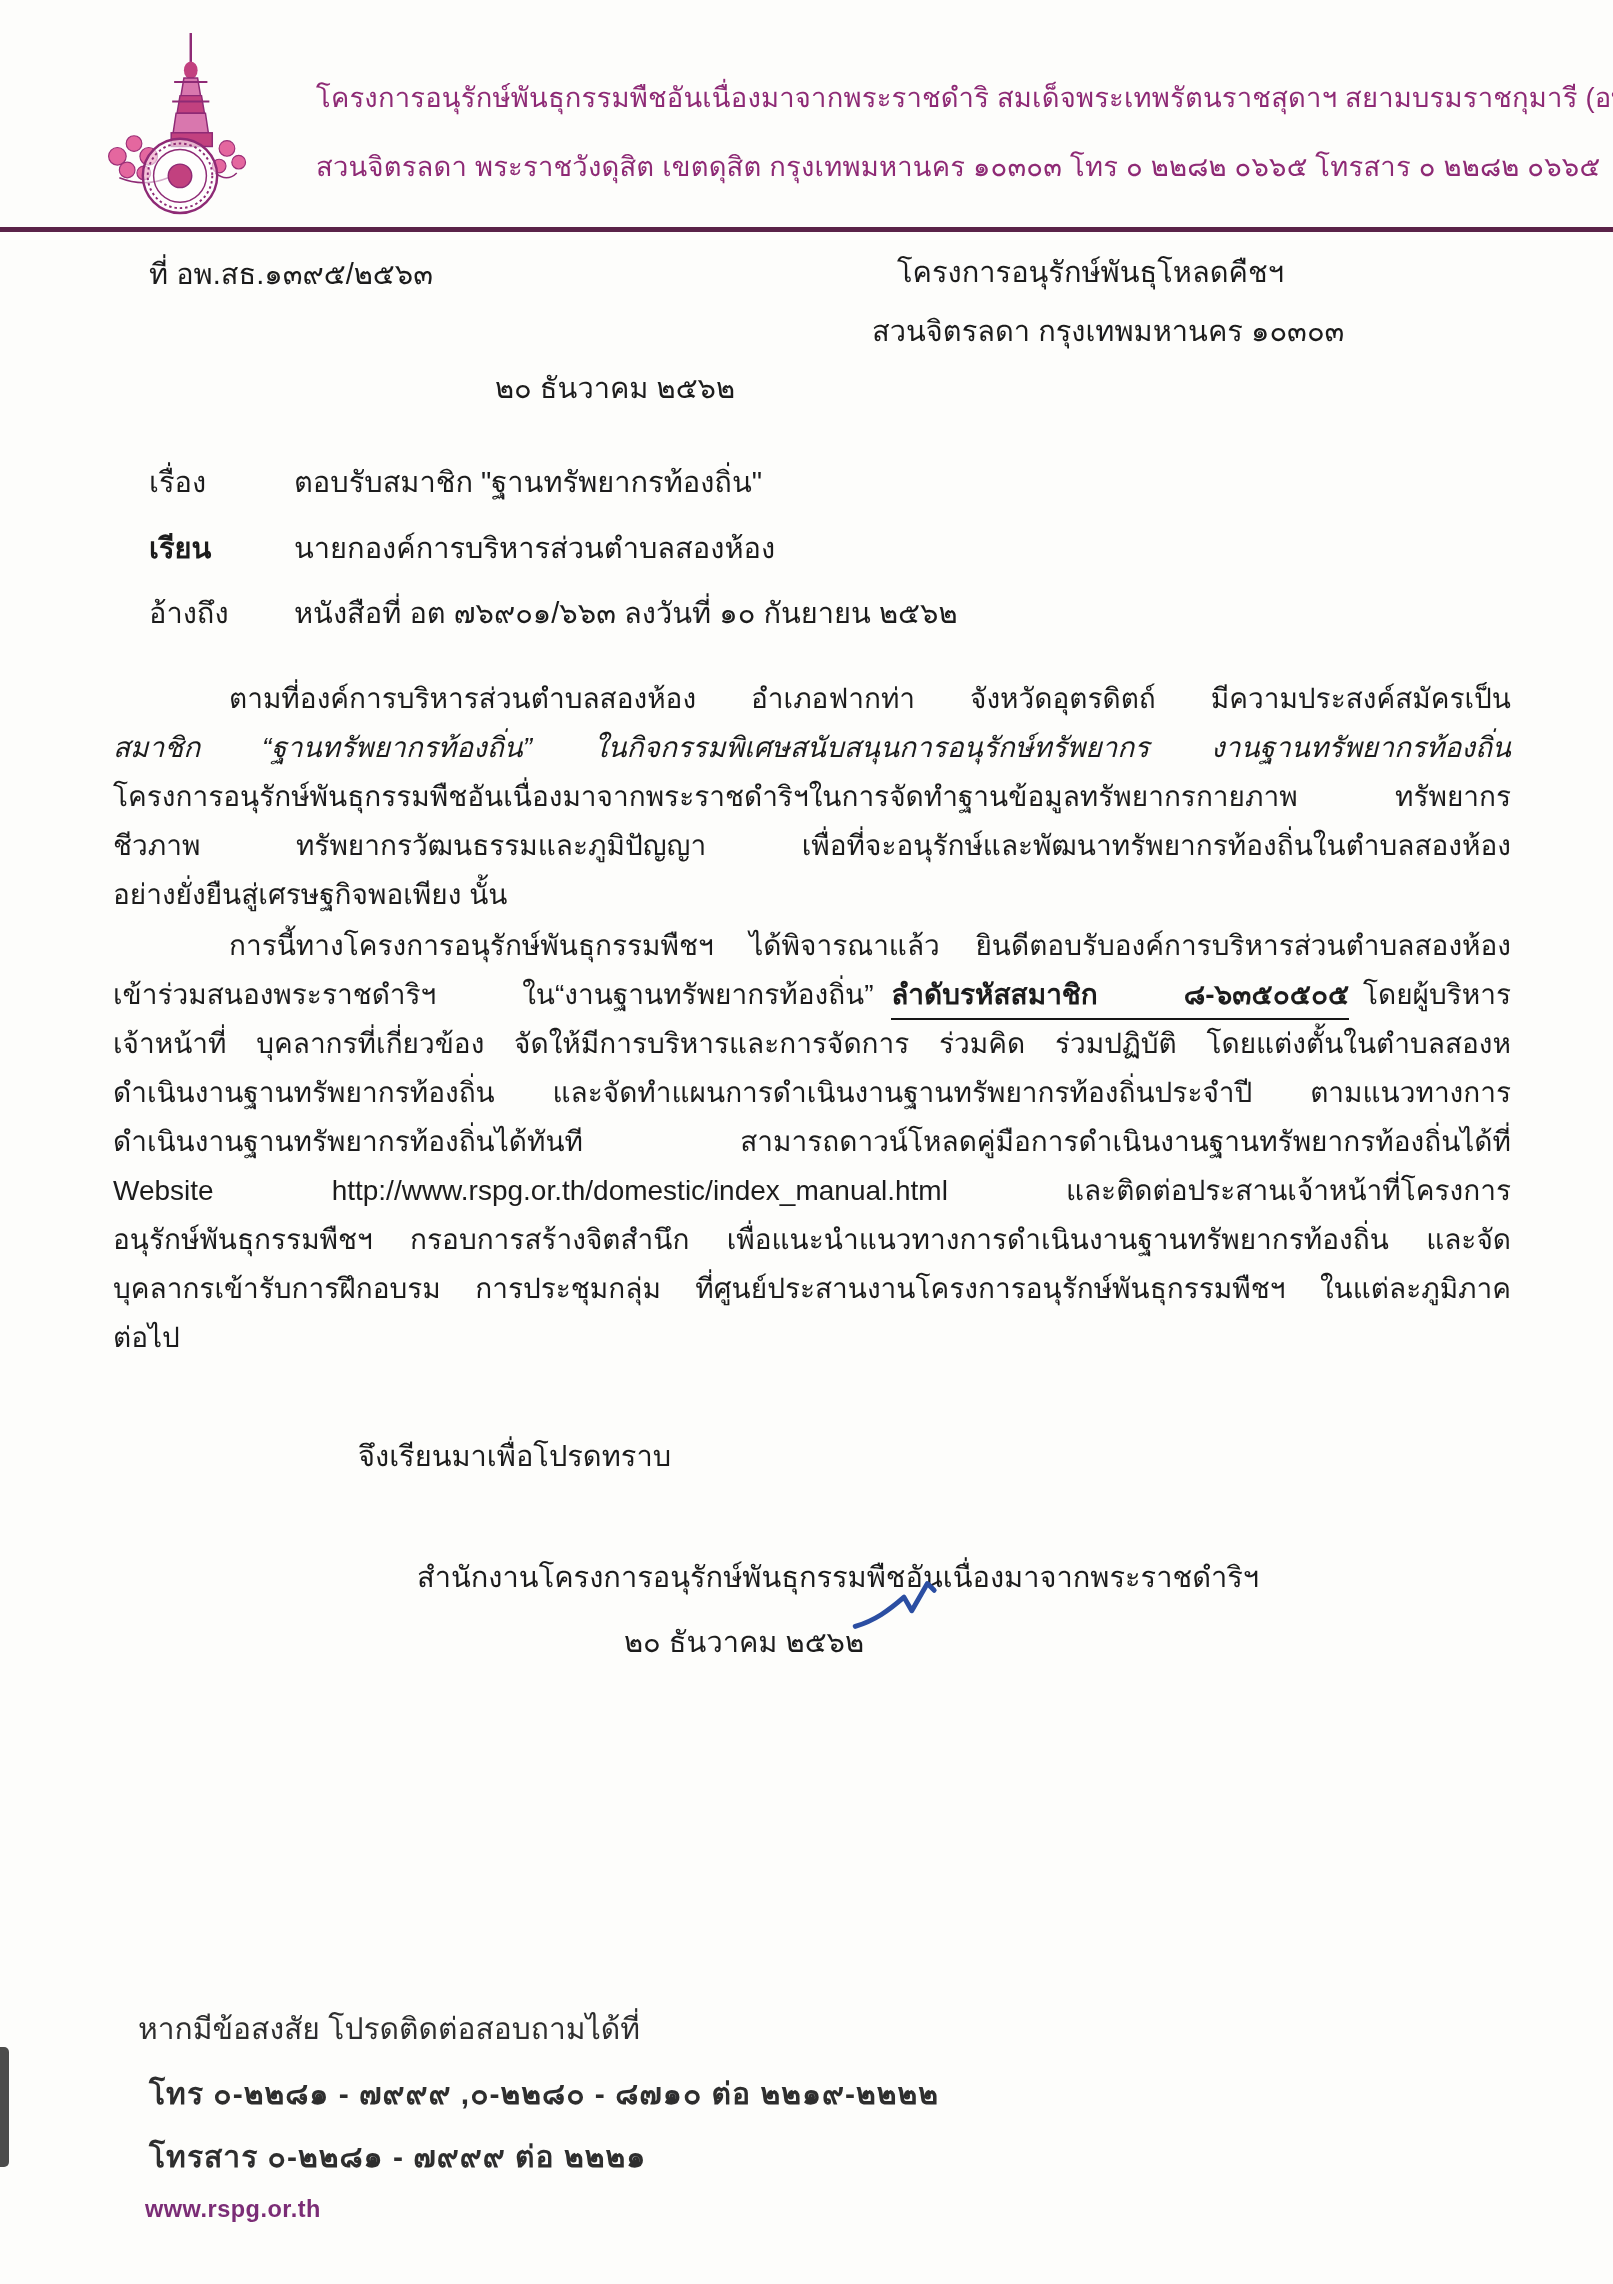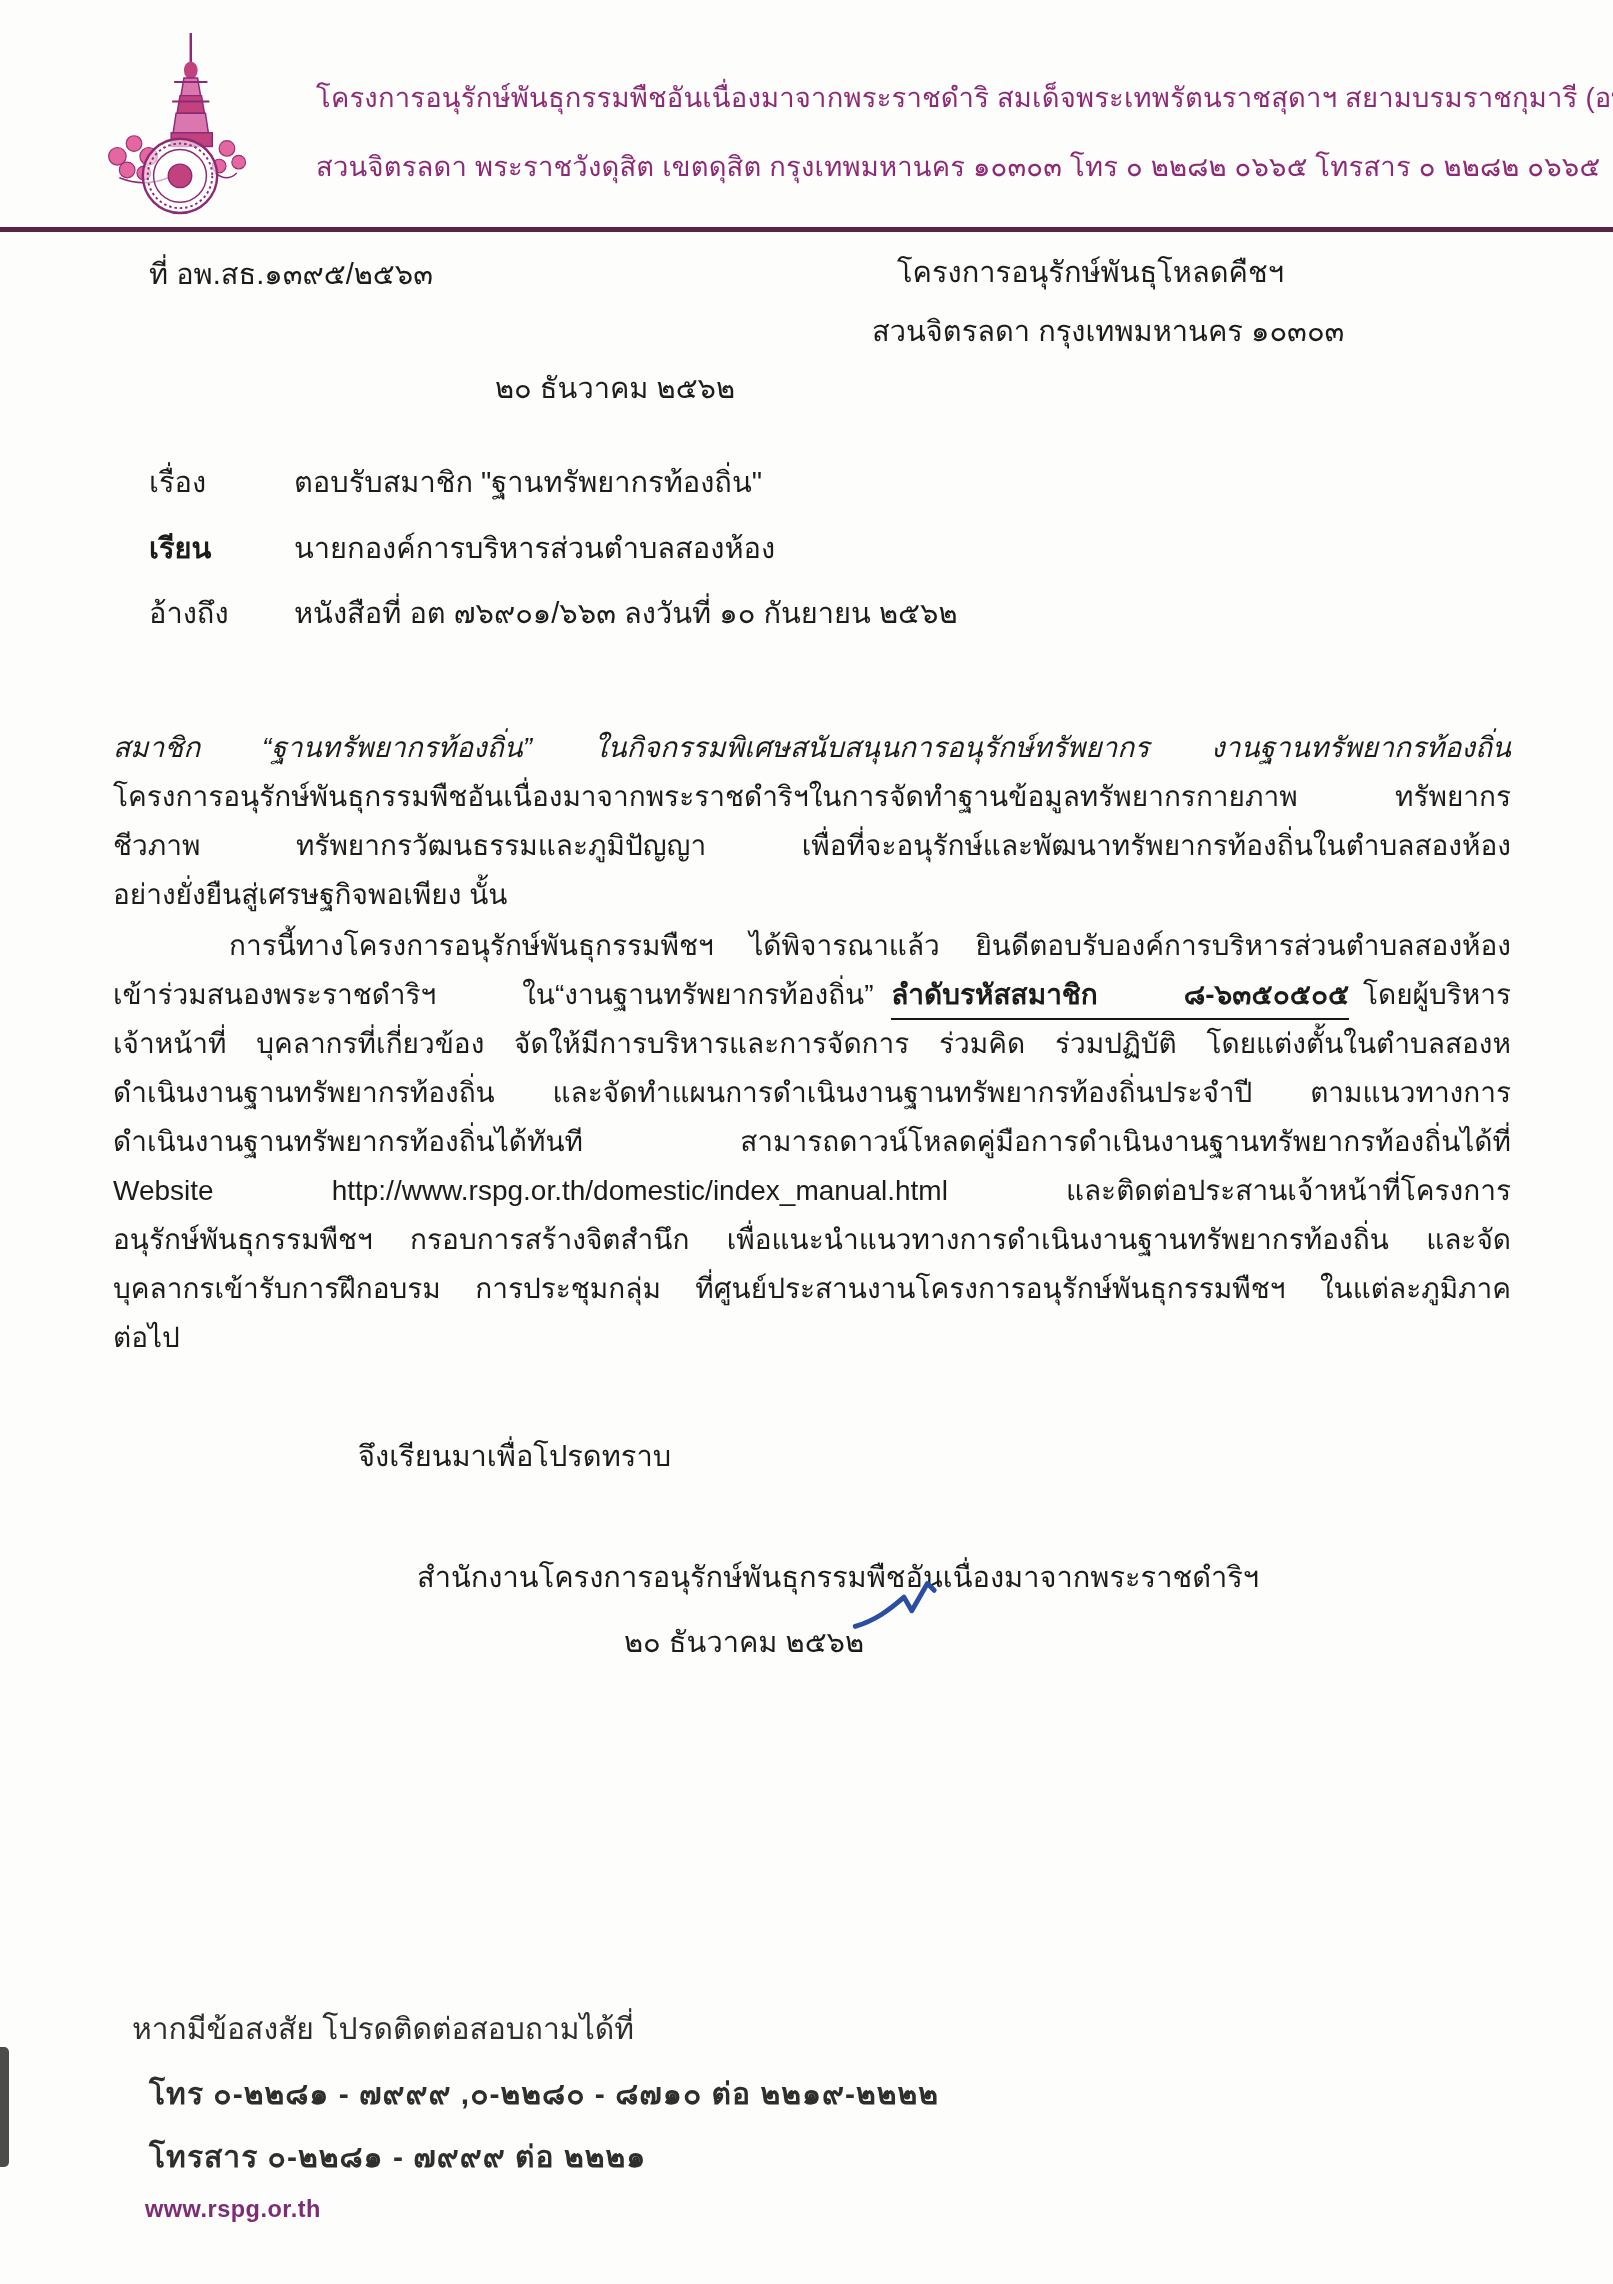--- a/index.html
+++ b/index.html
@@ -78,20 +78,21 @@
   <div class="abs t30" style="left:872px;top:308px;">สวนจิตรลดา กรุงเทพมหานคร ๑๐๓๐๓</div>
   <div class="abs t30" style="left:495px;top:365px;">๒๐ ธันวาคม ๒๕๖๒</div>
 
   <div class="abs t30" style="left:149px;top:459px;">เรื่อง</div>
   <div class="abs t30" style="left:294px;top:459px;">ตอบรับสมาชิก "ฐานทรัพยากรท้องถิ่น"</div>
   <div class="abs t30" style="left:149px;top:525px;font-weight:bold;">เรียน</div>
   <div class="abs t30" style="left:294px;top:525px;">นายกองค์การบริหารส่วนตำบลสองห้อง</div>
   <div class="abs t30" style="left:149px;top:590px;">อ้างถึง</div>
   <div class="abs t30" style="left:294px;top:590px;">หนังสือที่ อต ๗๖๙๐๑/๖๖๓ ลงวันที่ ๑๐ กันยายน ๒๕๖๒</div>
 
+  <div class="abs bodyline indent" style="top:674px;">ตามที่องค์การบริหารส่วนตำบลสองห้อง อำเภอฟากท่า จังหวัดอุตรดิตถ์ มีความประสงค์สมัครเป็น</div>
   <div class="abs bodyline" style="top:723px;font-style:italic;">สมาชิก “ฐานทรัพยากรท้องถิ่น” ในกิจกรรมพิเศษสนับสนุนการอนุรักษ์ทรัพยากร งานฐานทรัพยากรท้องถิ่น</div>
   <div class="abs bodyline" style="top:772px;">โครงการอนุรักษ์พันธุกรรมพืชอันเนื่องมาจากพระราชดำริฯในการจัดทำฐานข้อมูลทรัพยากรกายภาพ ทรัพยากร</div>
   <div class="abs bodyline" style="top:821px;">ชีวภาพ ทรัพยากรวัฒนธรรมและภูมิปัญญา เพื่อที่จะอนุรักษ์และพัฒนาทรัพยากรท้องถิ่นในตำบลสองห้อง</div>
   <div class="abs bodyline lastline" style="top:870px;">อย่างยั่งยืนสู่เศรษฐกิจพอเพียง นั้น</div>
 
   <div class="abs bodyline indent" style="top:921px;">การนี้ทางโครงการอนุรักษ์พันธุกรรมพืชฯ ได้พิจารณาแล้ว ยินดีตอบรับองค์การบริหารส่วนตำบลสองห้อง</div>
   <div class="abs bodyline" style="top:970px;"><span>เข้าร่วมสนองพระราชดำริฯ ใน“งานฐานทรัพยากรท้องถิ่น”</span><span class="member">ลำดับรหัสสมาชิก ๘-๖๓๕๐๕๐๕</span><span>โดยผู้บริหาร</span></div>
   <div class="abs bodyline" style="top:1019px;">เจ้าหน้าที่ บุคลากรที่เกี่ยวข้อง จัดให้มีการบริหารและการจัดการ ร่วมคิด ร่วมปฏิบัติ โดยแต่งตั้นในตำบลสองห</div>
   <div class="abs bodyline" style="top:1068px;">ดำเนินงานฐานทรัพยากรท้องถิ่น และจัดทำแผนการดำเนินงานฐานทรัพยากรท้องถิ่นประจำปี ตามแนวทางการ</div>
   <div class="abs bodyline" style="top:1117px;">ดำเนินงานฐานทรัพยากรท้องถิ่นได้ทันที สามารถดาวน์โหลดคู่มือการดำเนินงานฐานทรัพยากรท้องถิ่นได้ที่</div>
@@ -104,21 +105,21 @@
   <div class="abs t30" style="left:417px;top:1554px;">สำนักงานโครงการอนุรักษ์พันธุกรรมพืชอันเนื่องมาจากพระราชดำริฯ</div>
 
   <div class="abs" style="left:849px;top:1564px;width:108px;height:78px;">
     <svg width="108" height="78" viewBox="0 0 110 80">
       <path d="M6,64 C26,58 40,48 56,34 L64,48 L80,20 L87,27" fill="none" stroke="#2b4ea2" stroke-width="5" stroke-linecap="round" stroke-linejoin="round"></path>
     </svg>
   </div>
 
   <div class="abs t30" style="left:624px;top:1619px;">๒๐ ธันวาคม ๒๕๖๒</div>
 
-  <div class="abs footer-line" style="left:132px;top:2005px;">หากมีข้อสงสัย โปรดติดต่อสอบถามได้ที่</div>
+  <div class="abs footer-line" style="left:138px;top:2005px;">หากมีข้อสงสัย โปรดติดต่อสอบถามได้ที่</div>
   <div class="abs footer-line footer-bold" style="left:149px;top:2070px;">โทร ๐-๒๒๘๑ - ๗๙๙๙ ,๐-๒๒๘๐ - ๘๗๑๐ ต่อ ๒๒๑๙-๒๒๒๒</div>
   <div class="abs footer-line footer-bold" style="left:149px;top:2133px;">โทรสาร ๐-๒๒๘๑ - ๗๙๙๙ ต่อ ๒๒๒๑</div>
   <div class="abs site" style="left:145px;top:2196px;">www.rspg.or.th</div>
 
   <div class="abs smudge"></div>
 
 </div>
 
 
 </body></html>

